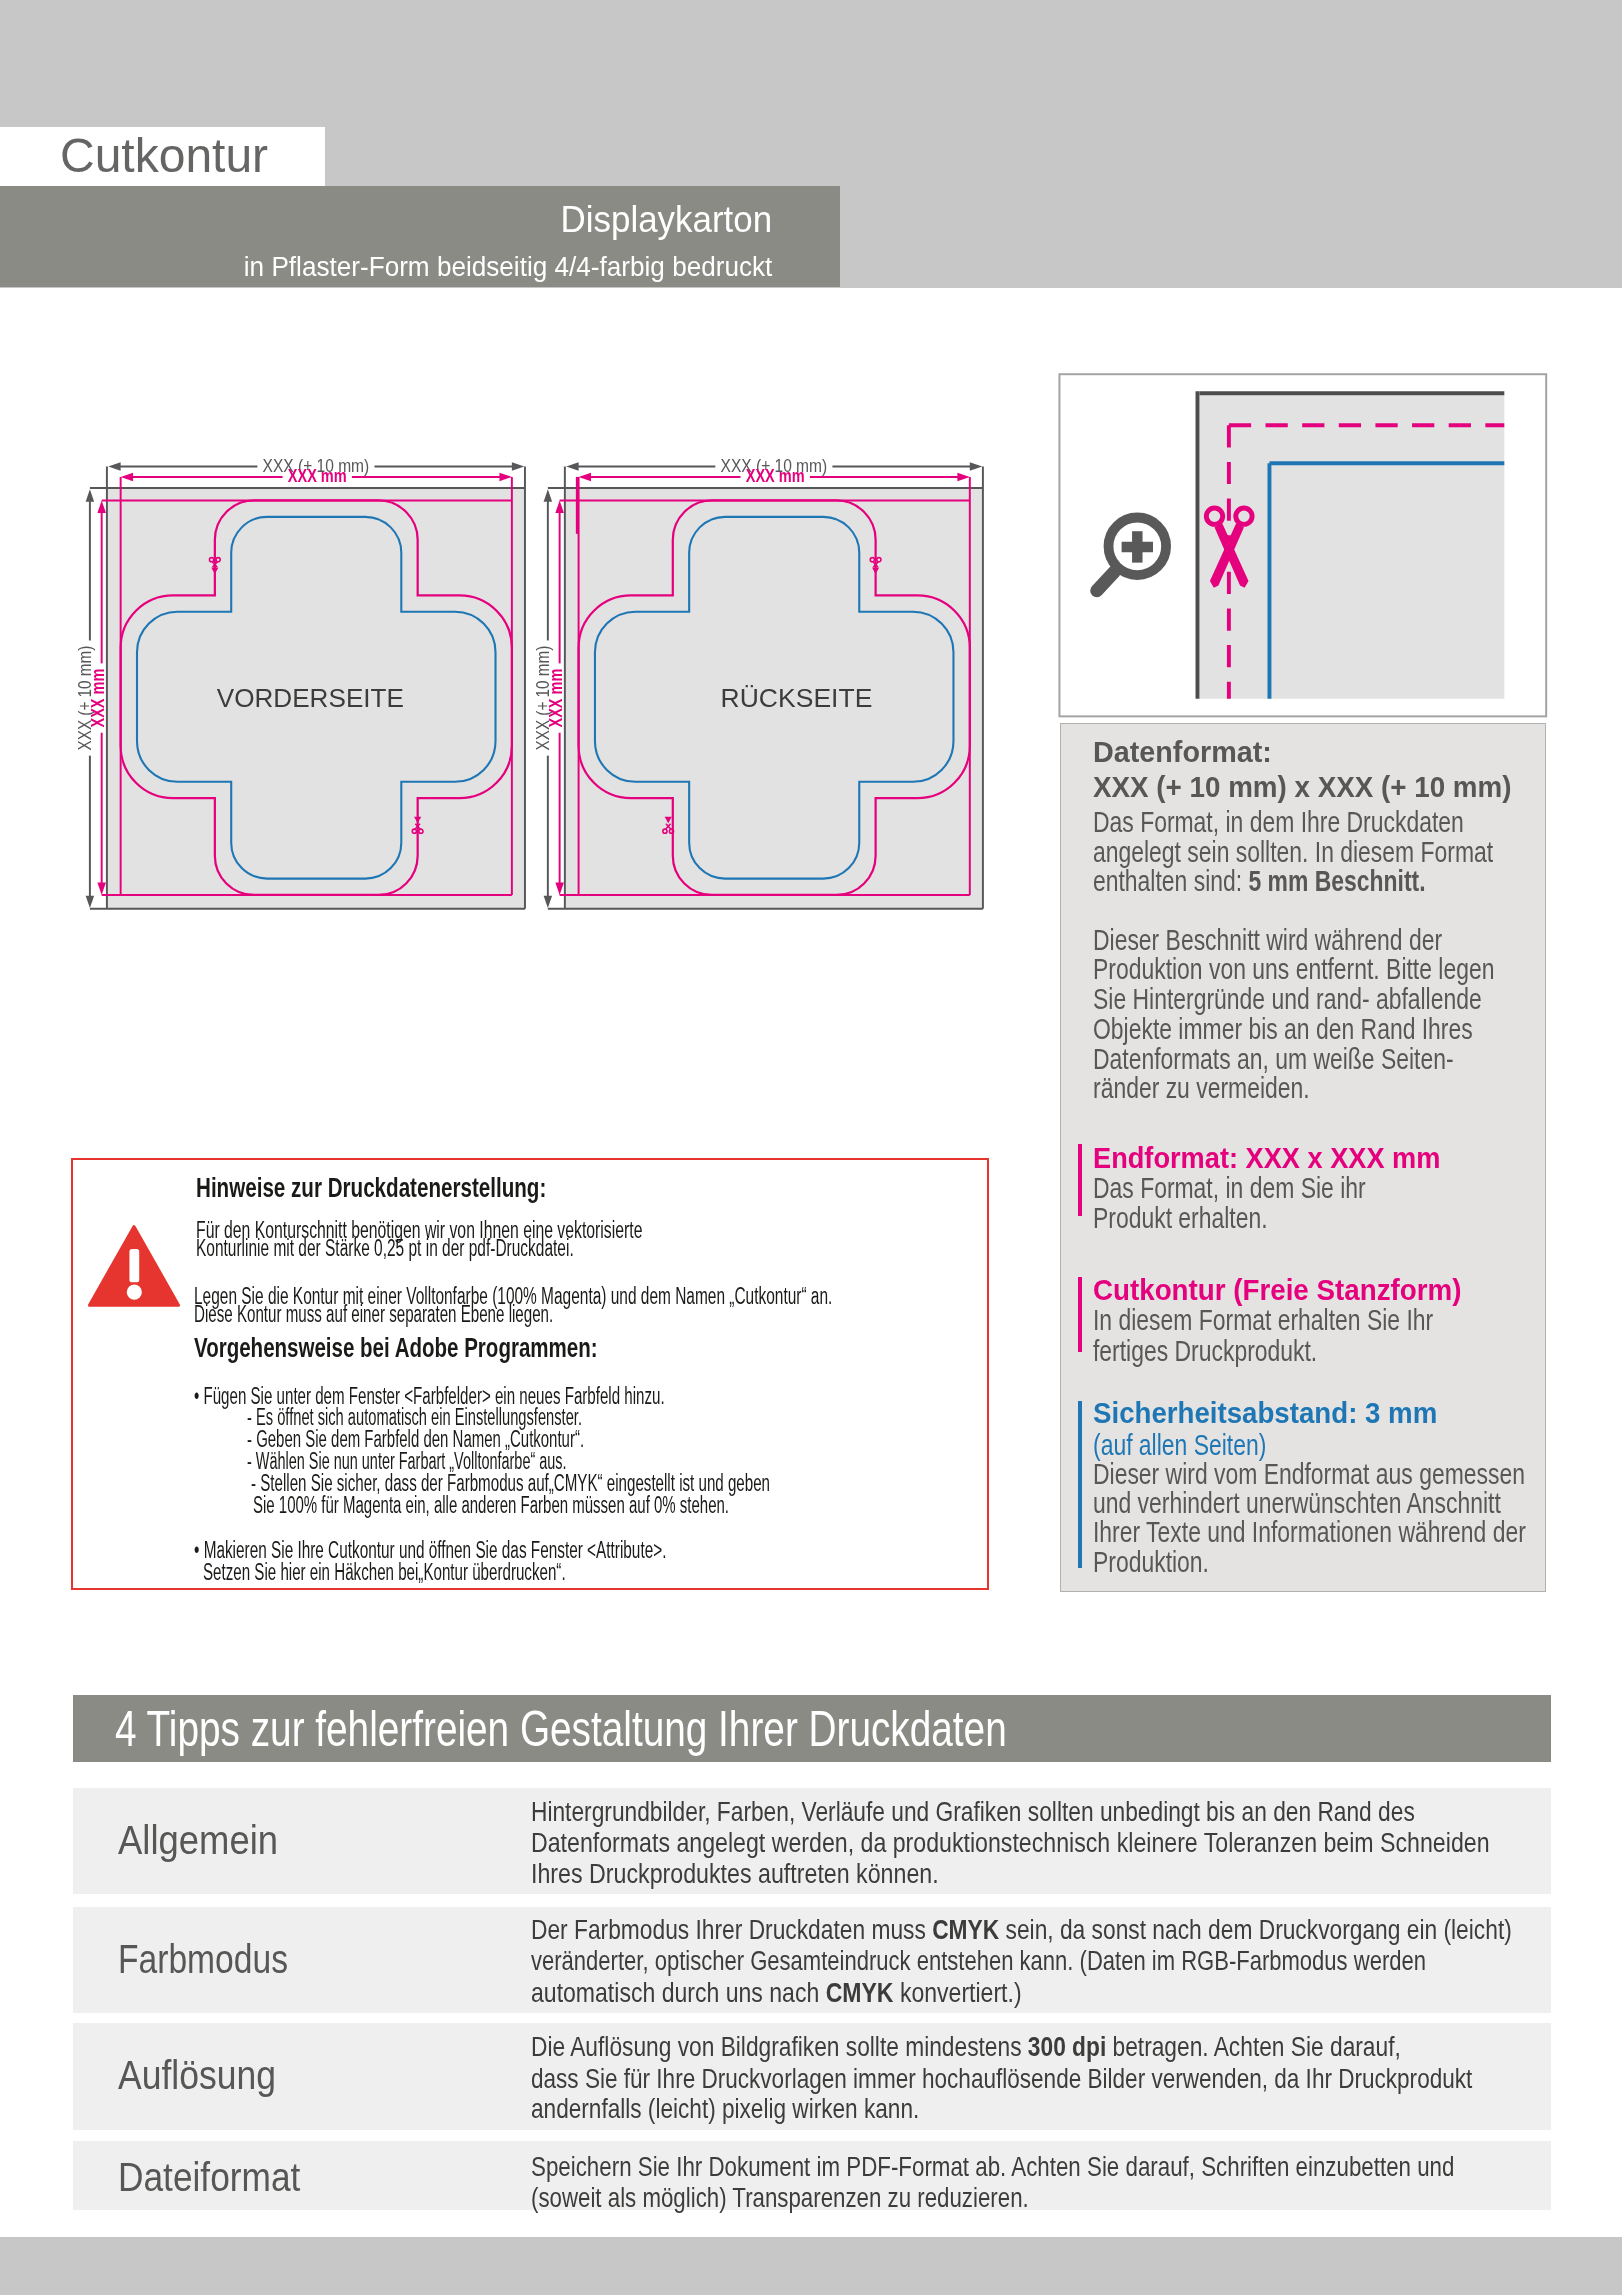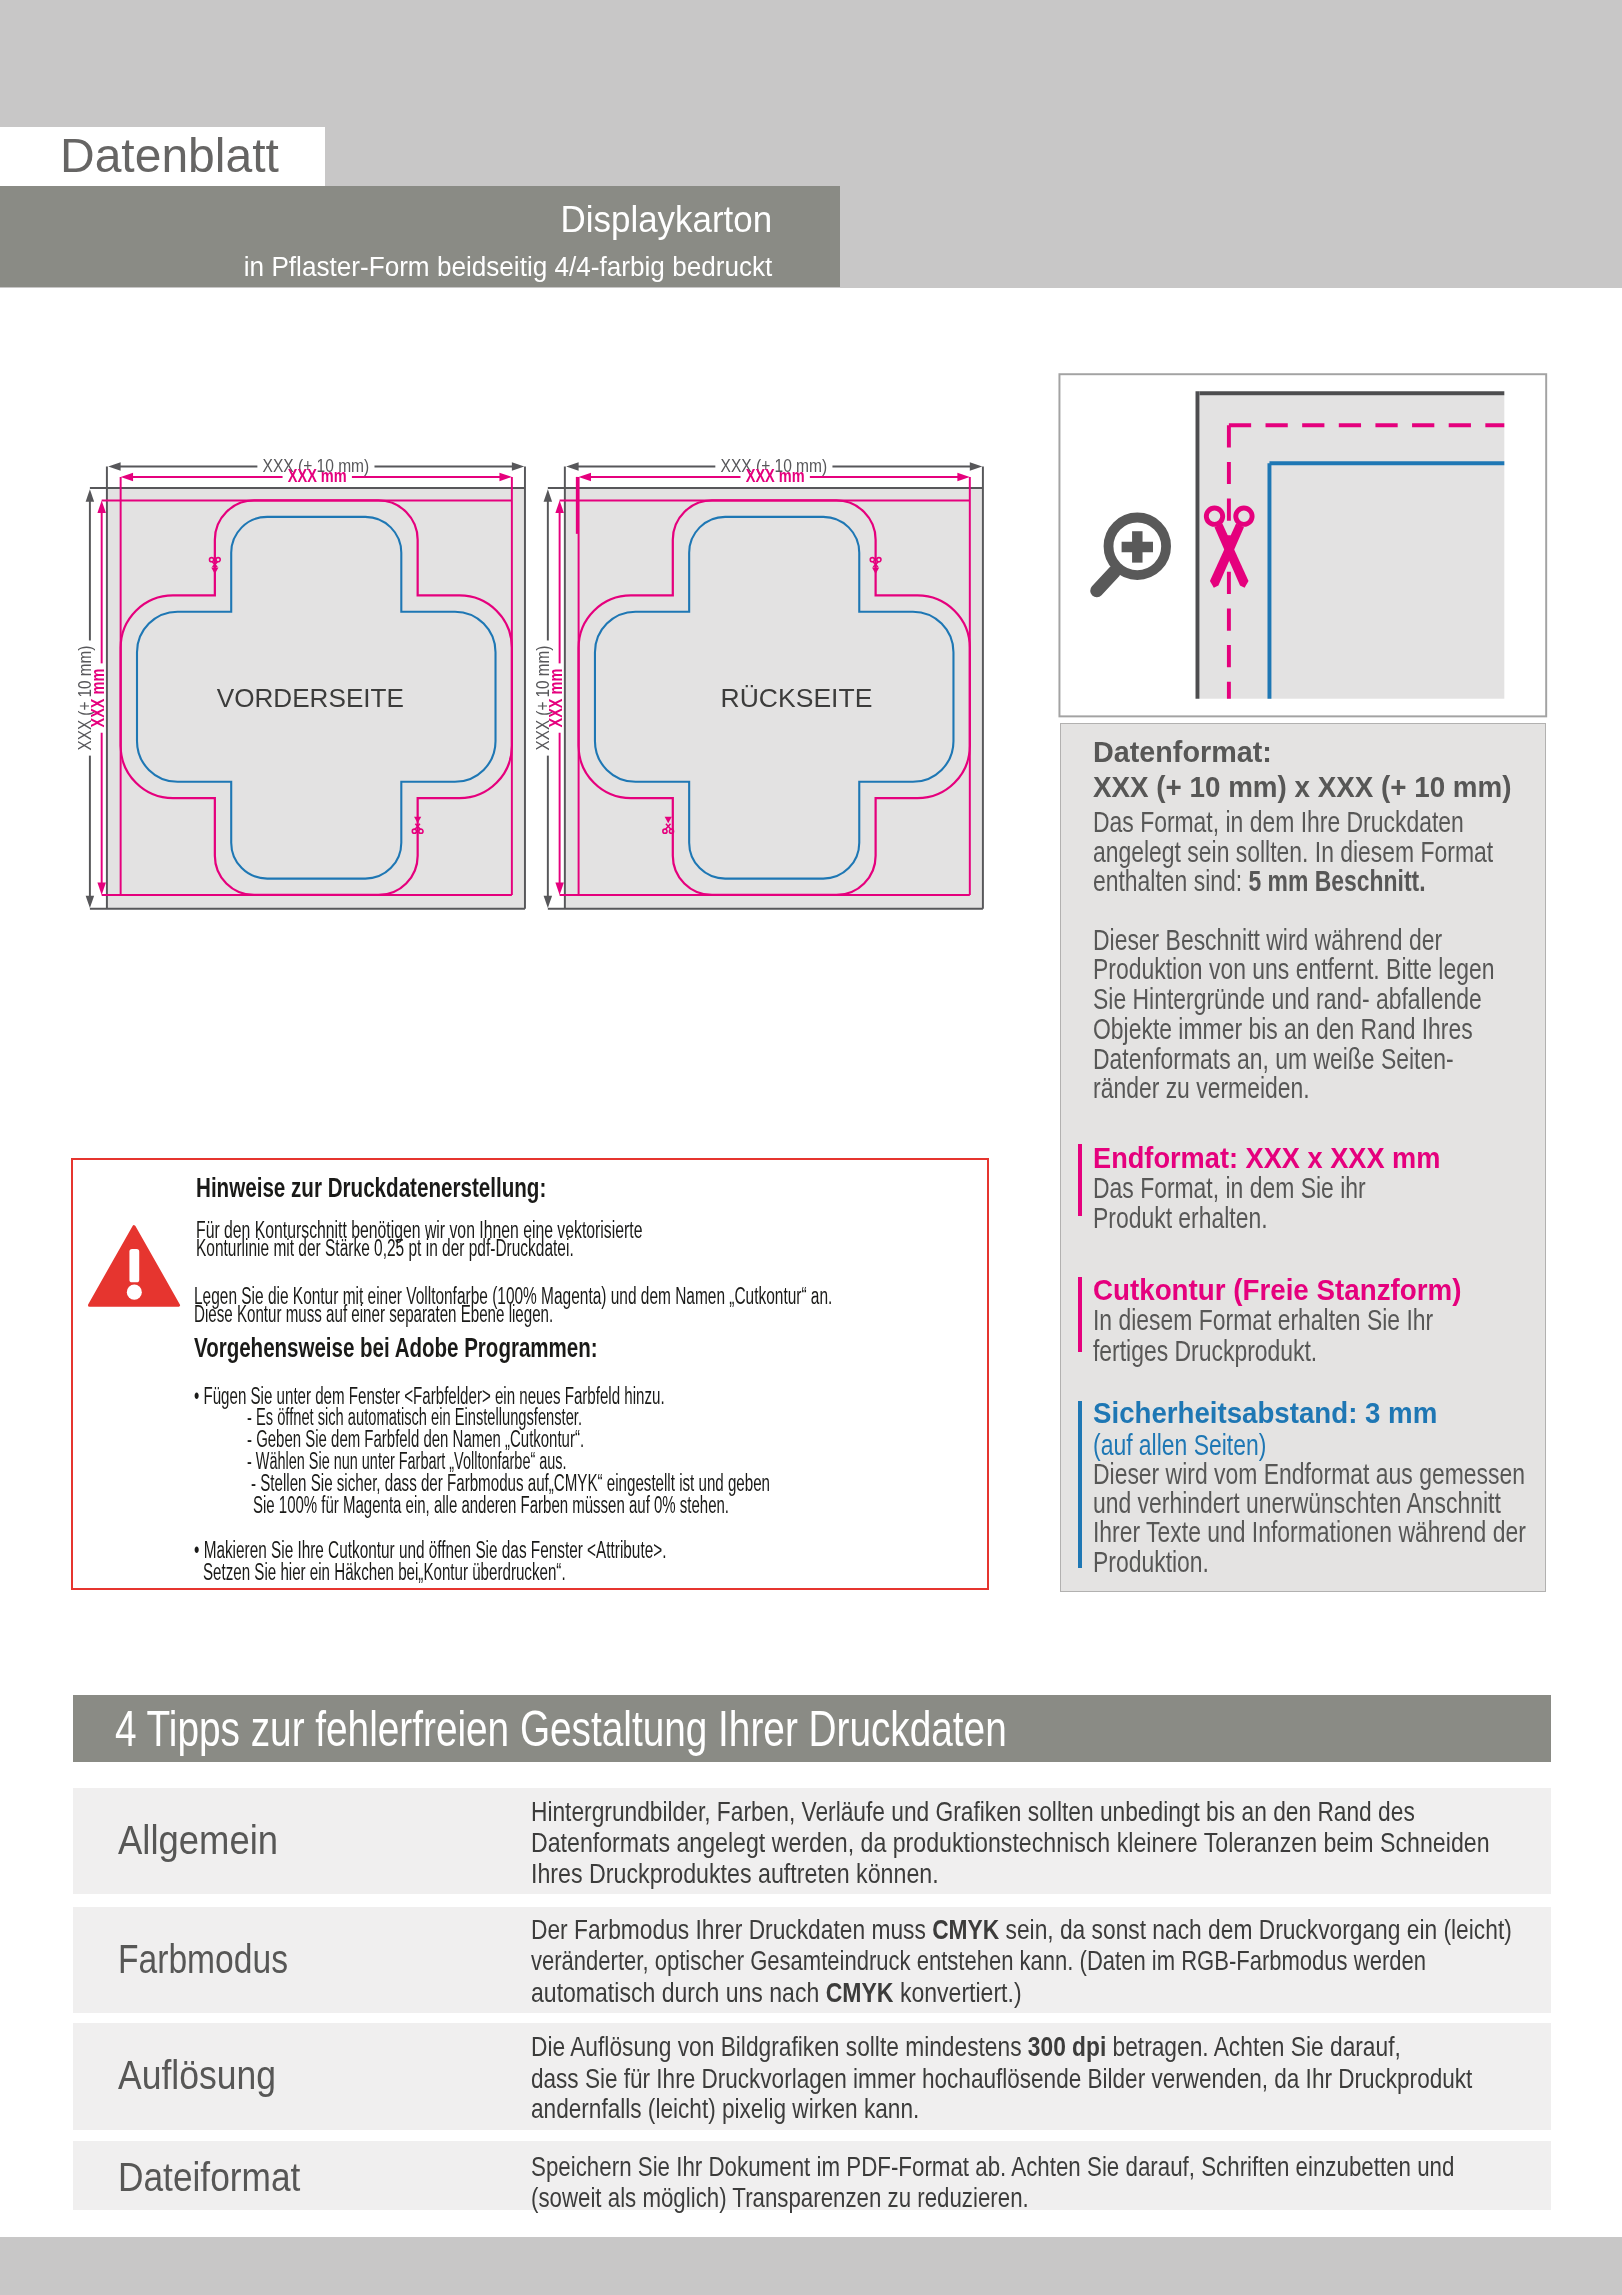--- a/index.html
+++ b/index.html
@@ -8,21 +8,21 @@
 .ln{position:absolute;white-space:nowrap;line-height:1;transform-origin:left top;}
 .rln{position:absolute;white-space:nowrap;line-height:1;transform-origin:right top;}
 b{font-weight:bold;}
 </style></head>
 <body>
 
 <div class="abs" style="left:0;top:0;width:1623px;height:288px;background:#c8c7c7;"></div>
 
 <div class="abs" style="left:0;top:127px;width:325px;height:60px;background:#ffffff;"></div>
 
-<div class="ln" style="left:60px;top:132px;font-size:48px;color:#666564;">Datenblatt</div>
+<div class="ln" style="left:60px;top:132px;font-size:48px;color:#666564;">Cutkontur</div>
 
 <div class="abs" style="left:0;top:186px;width:840px;height:101px;background:#8a8b85;"></div>
 
 <div class="rln" style="right:851px;top:202px;font-size:36px;color:#ffffff;transform:scale(0.97,1);">Displaykarton</div>
 
 <div class="rln" style="right:851px;top:253px;font-size:27.5px;color:#ffffff;transform:scale(0.95,1);">in Pflaster-Form beidseitig 4/4-farbig bedruckt</div>
 
 <svg class="abs" style="left:0;top:0;" width="1623" height="2295" viewBox="0 0 2480 3508">
 
 <g>

